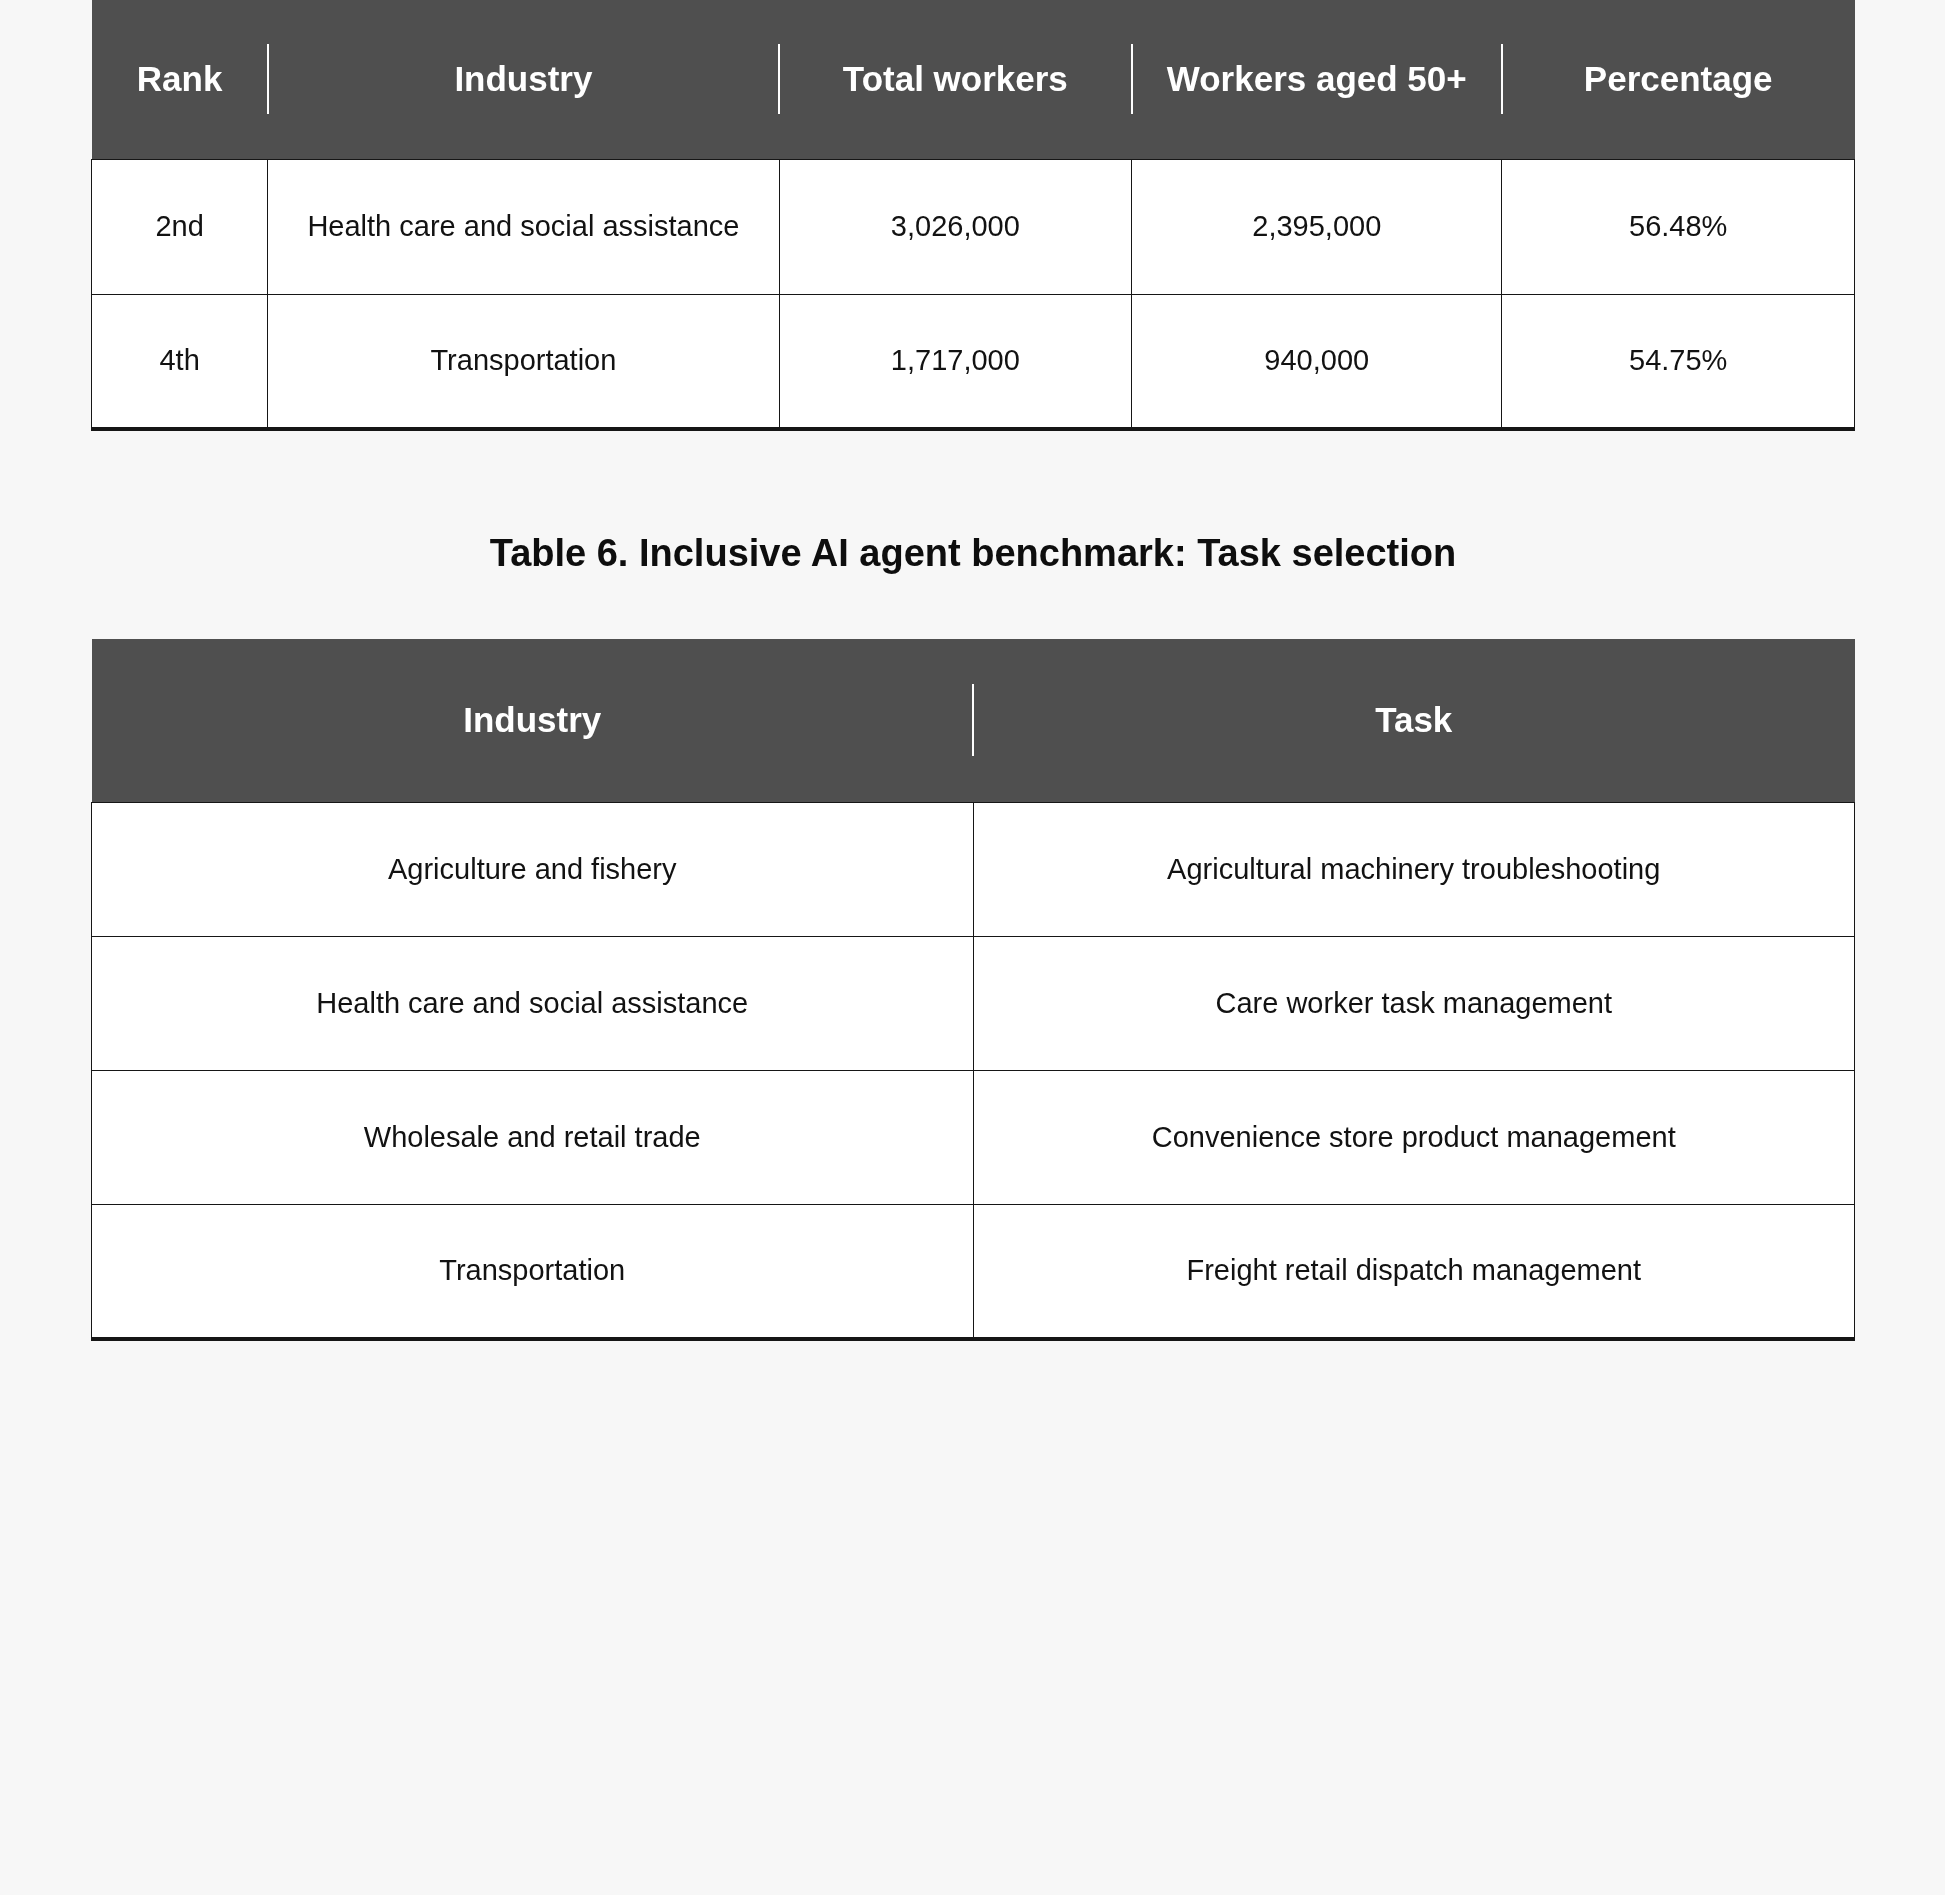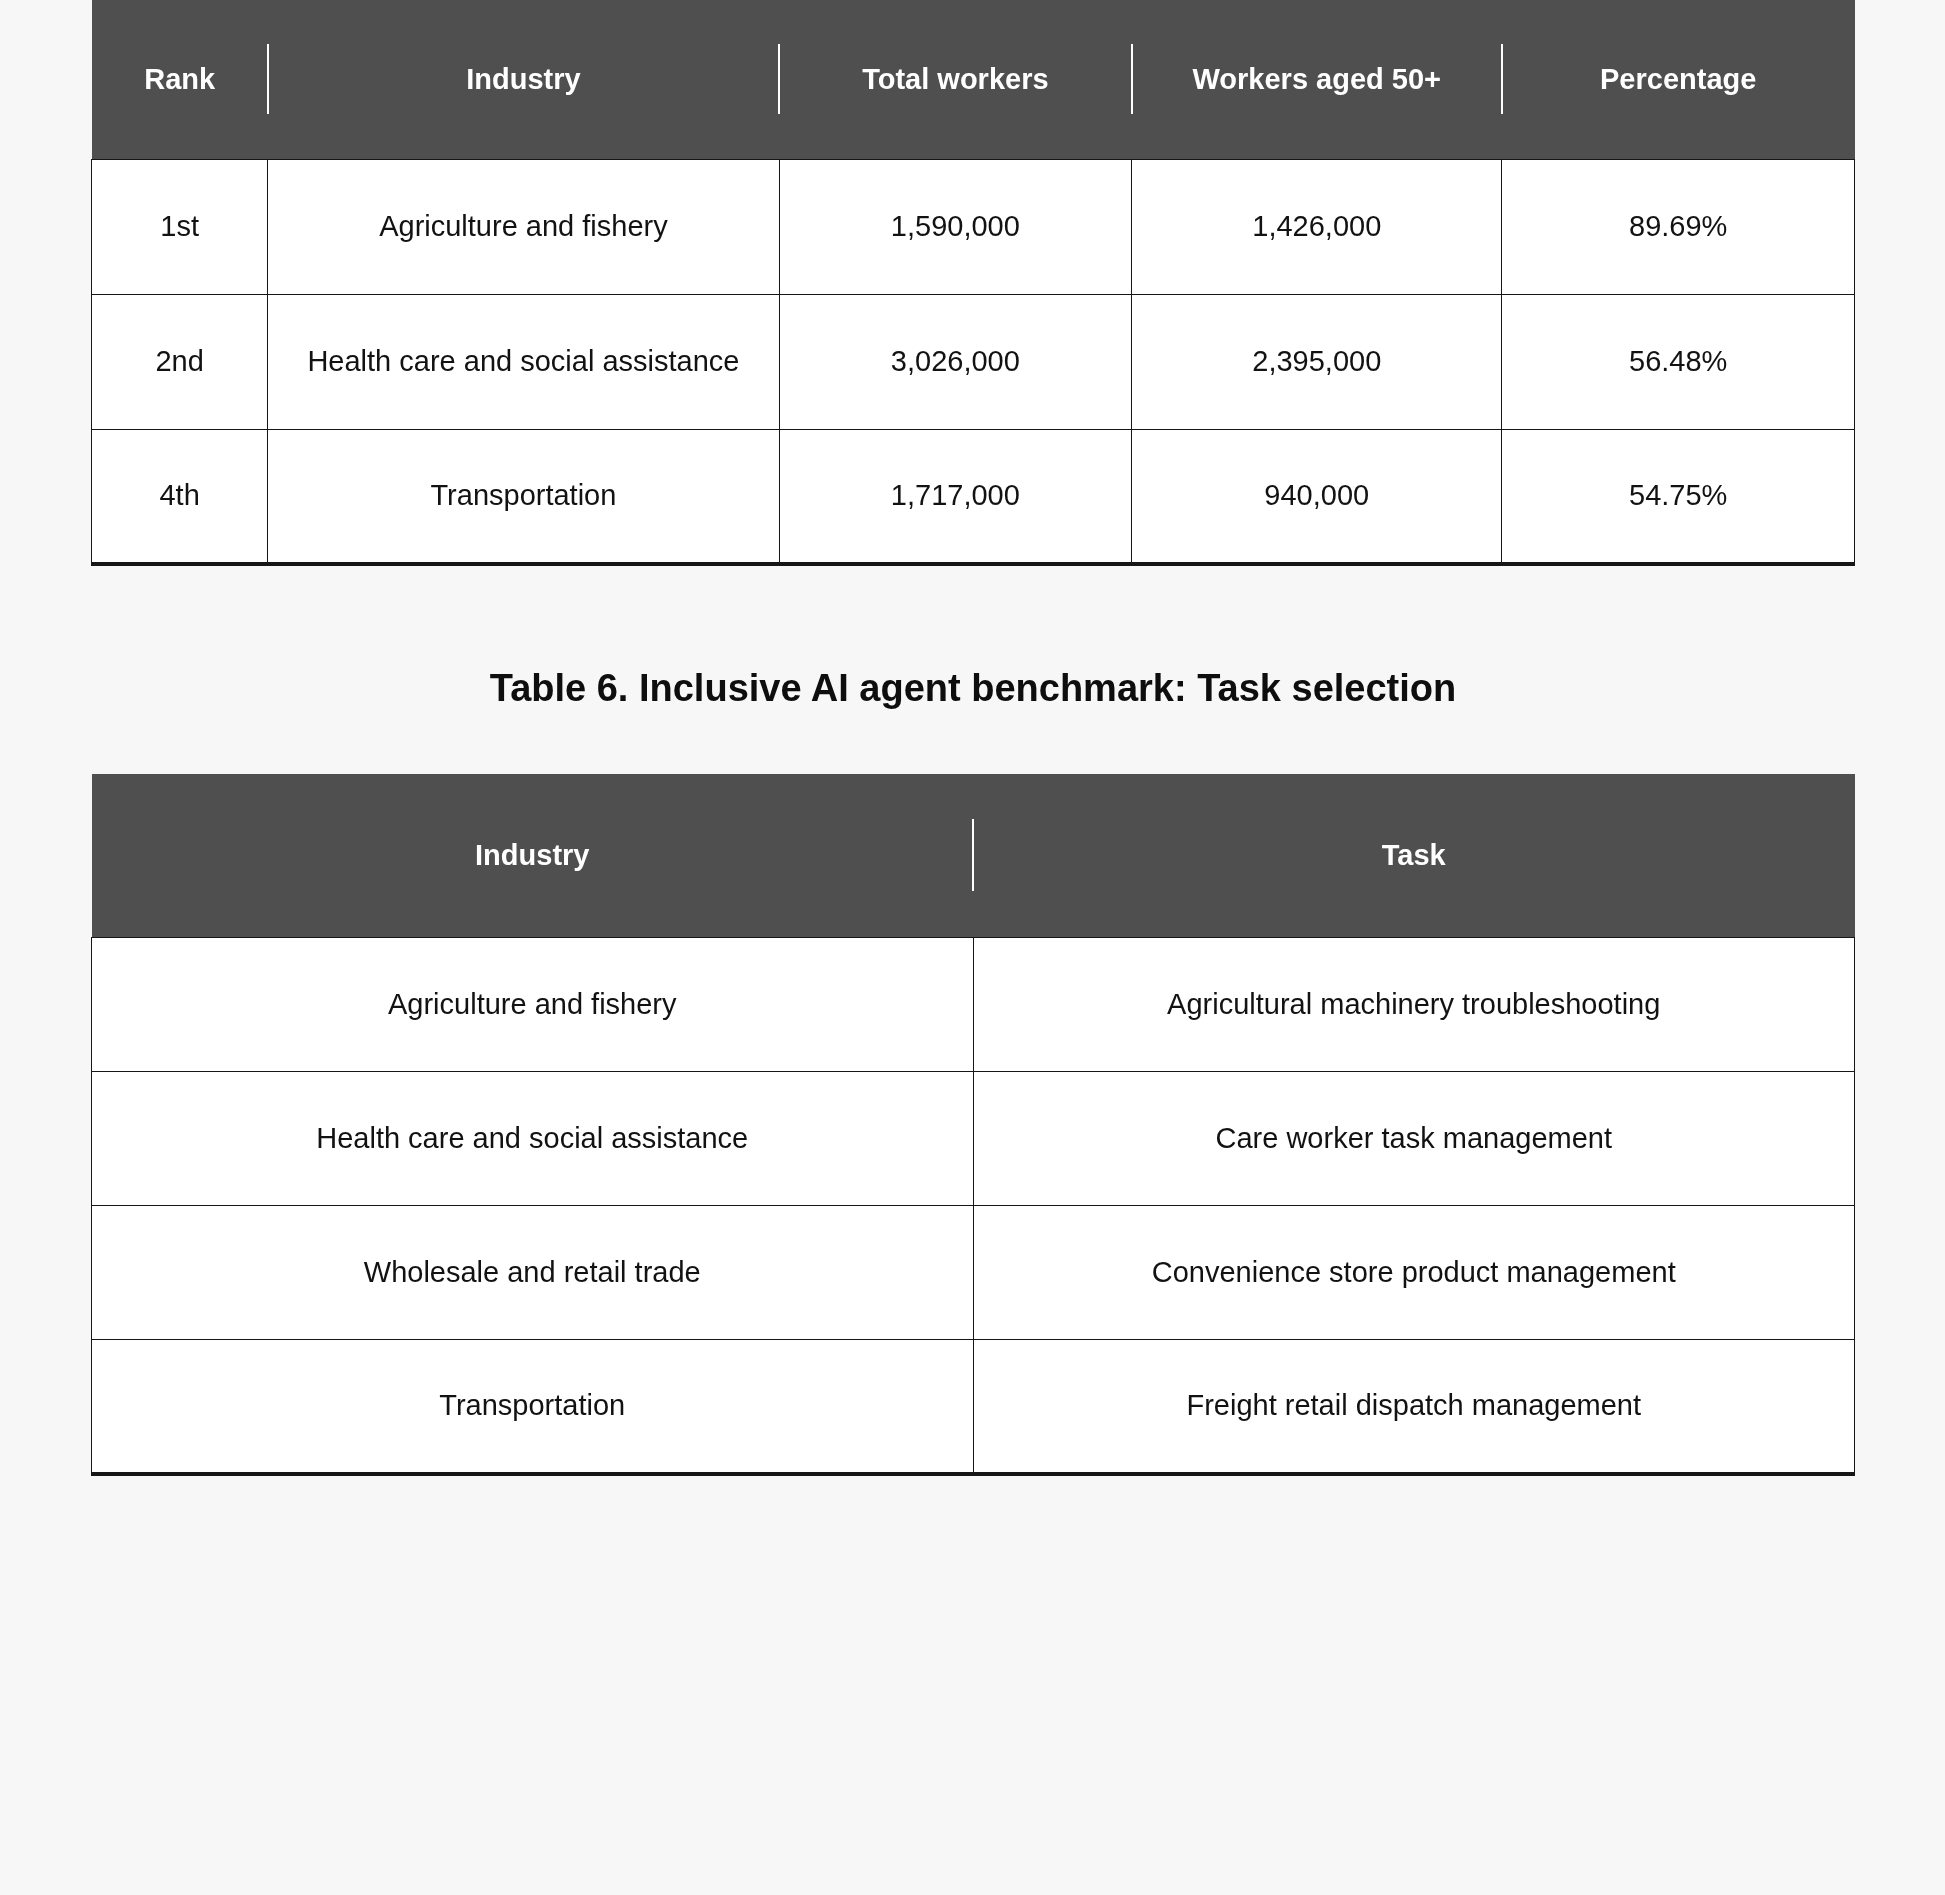--- a/index.html
+++ b/index.html
@@ -29,21 +29,21 @@
   #table2-title { margin: 100px 0 62px 0; }
 
   table {
     width: 100%;
     border-collapse: collapse;
     table-layout: fixed;
   }
   th {
     background: #4f4f4f;
     color: #ffffff;
-    font-size: 29px;
+    font-size: 35px;
     font-weight: 700;
     text-align: center;
     vertical-align: middle;
     border: none;
     position: relative;
     padding: 0 18px;
   }
   .t1 th { height: 159px; }
   .t2 th { height: 164px; }
   th + th::after {
@@ -88,27 +88,20 @@
       <tr>
         <th>Rank</th>
         <th>Industry</th>
         <th>Total workers</th>
         <th>Workers aged 50+</th>
         <th>Percentage</th>
       </tr>
     </thead>
     <tbody>
       <tr>
-        <td>1st</td>
-        <td>Agriculture and fishery</td>
-        <td>1,590,000</td>
-        <td>1,426,000</td>
-        <td>89.69%</td>
-      </tr>
-      <tr>
         <td>2nd</td>
         <td>Health care and social assistance</td>
         <td>3,026,000</td>
         <td>2,395,000</td>
         <td>56.48%</td>
       </tr>
       <tr>
         <td>4th</td>
         <td>Transportation</td>
         <td>1,717,000</td>

